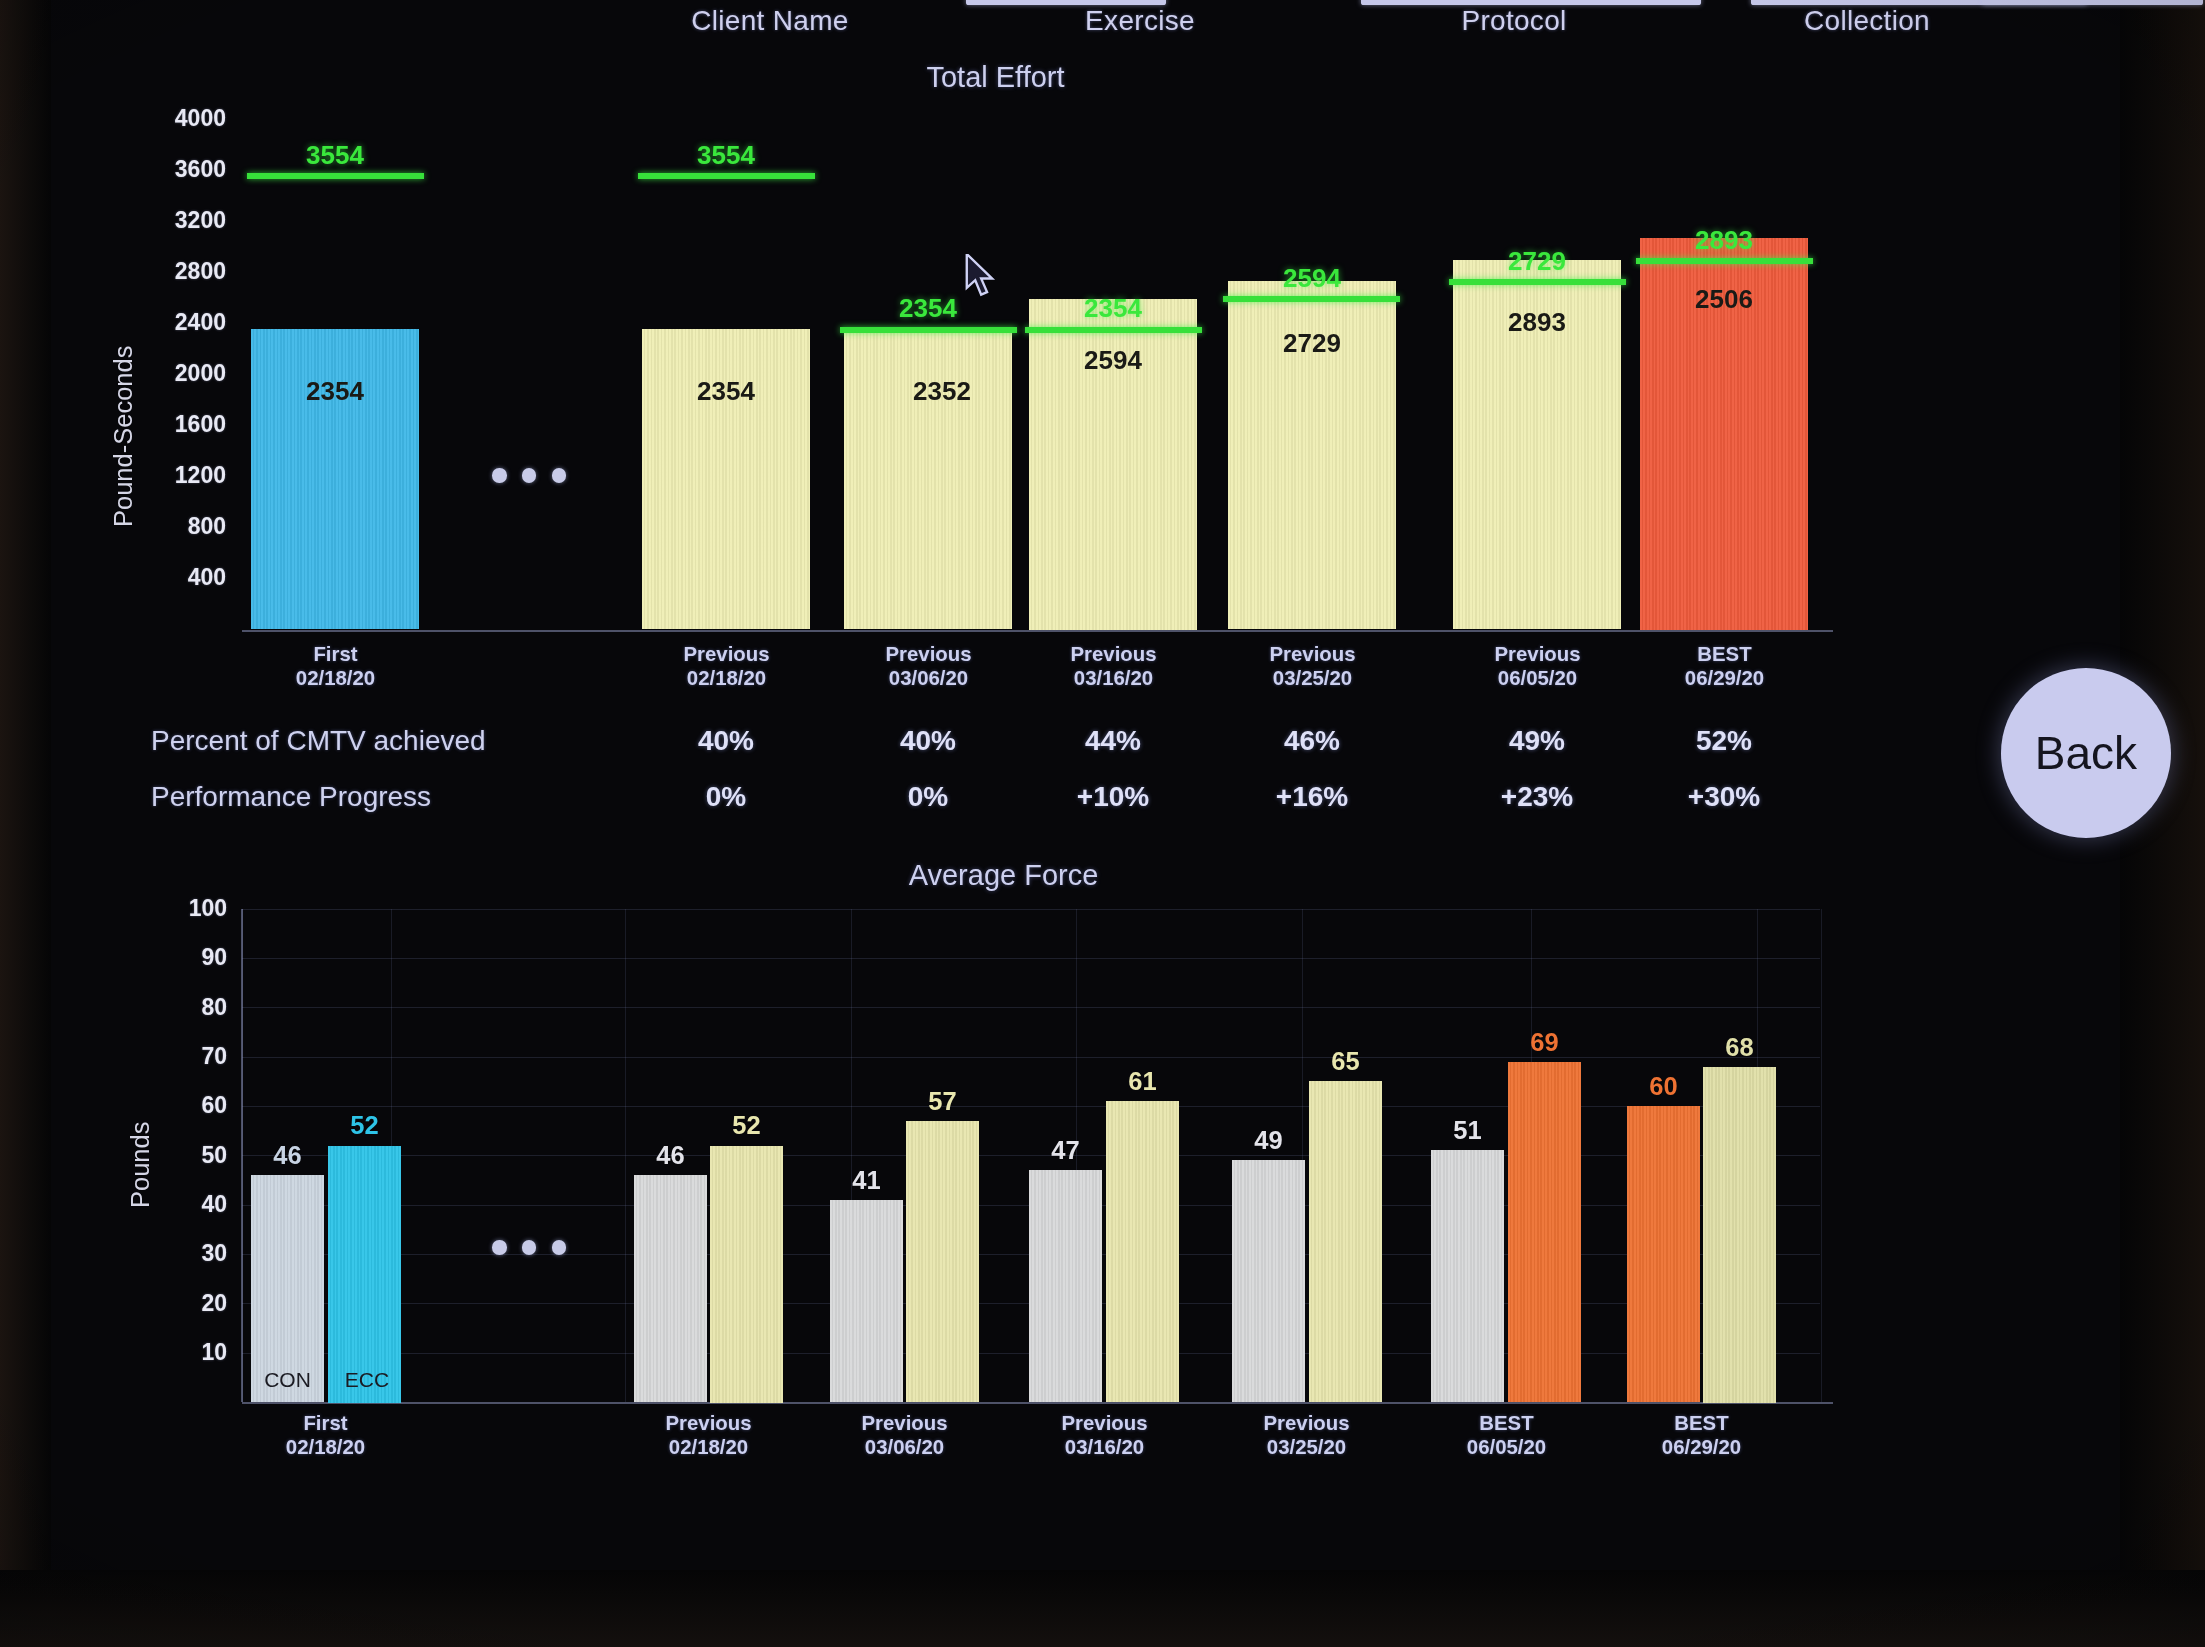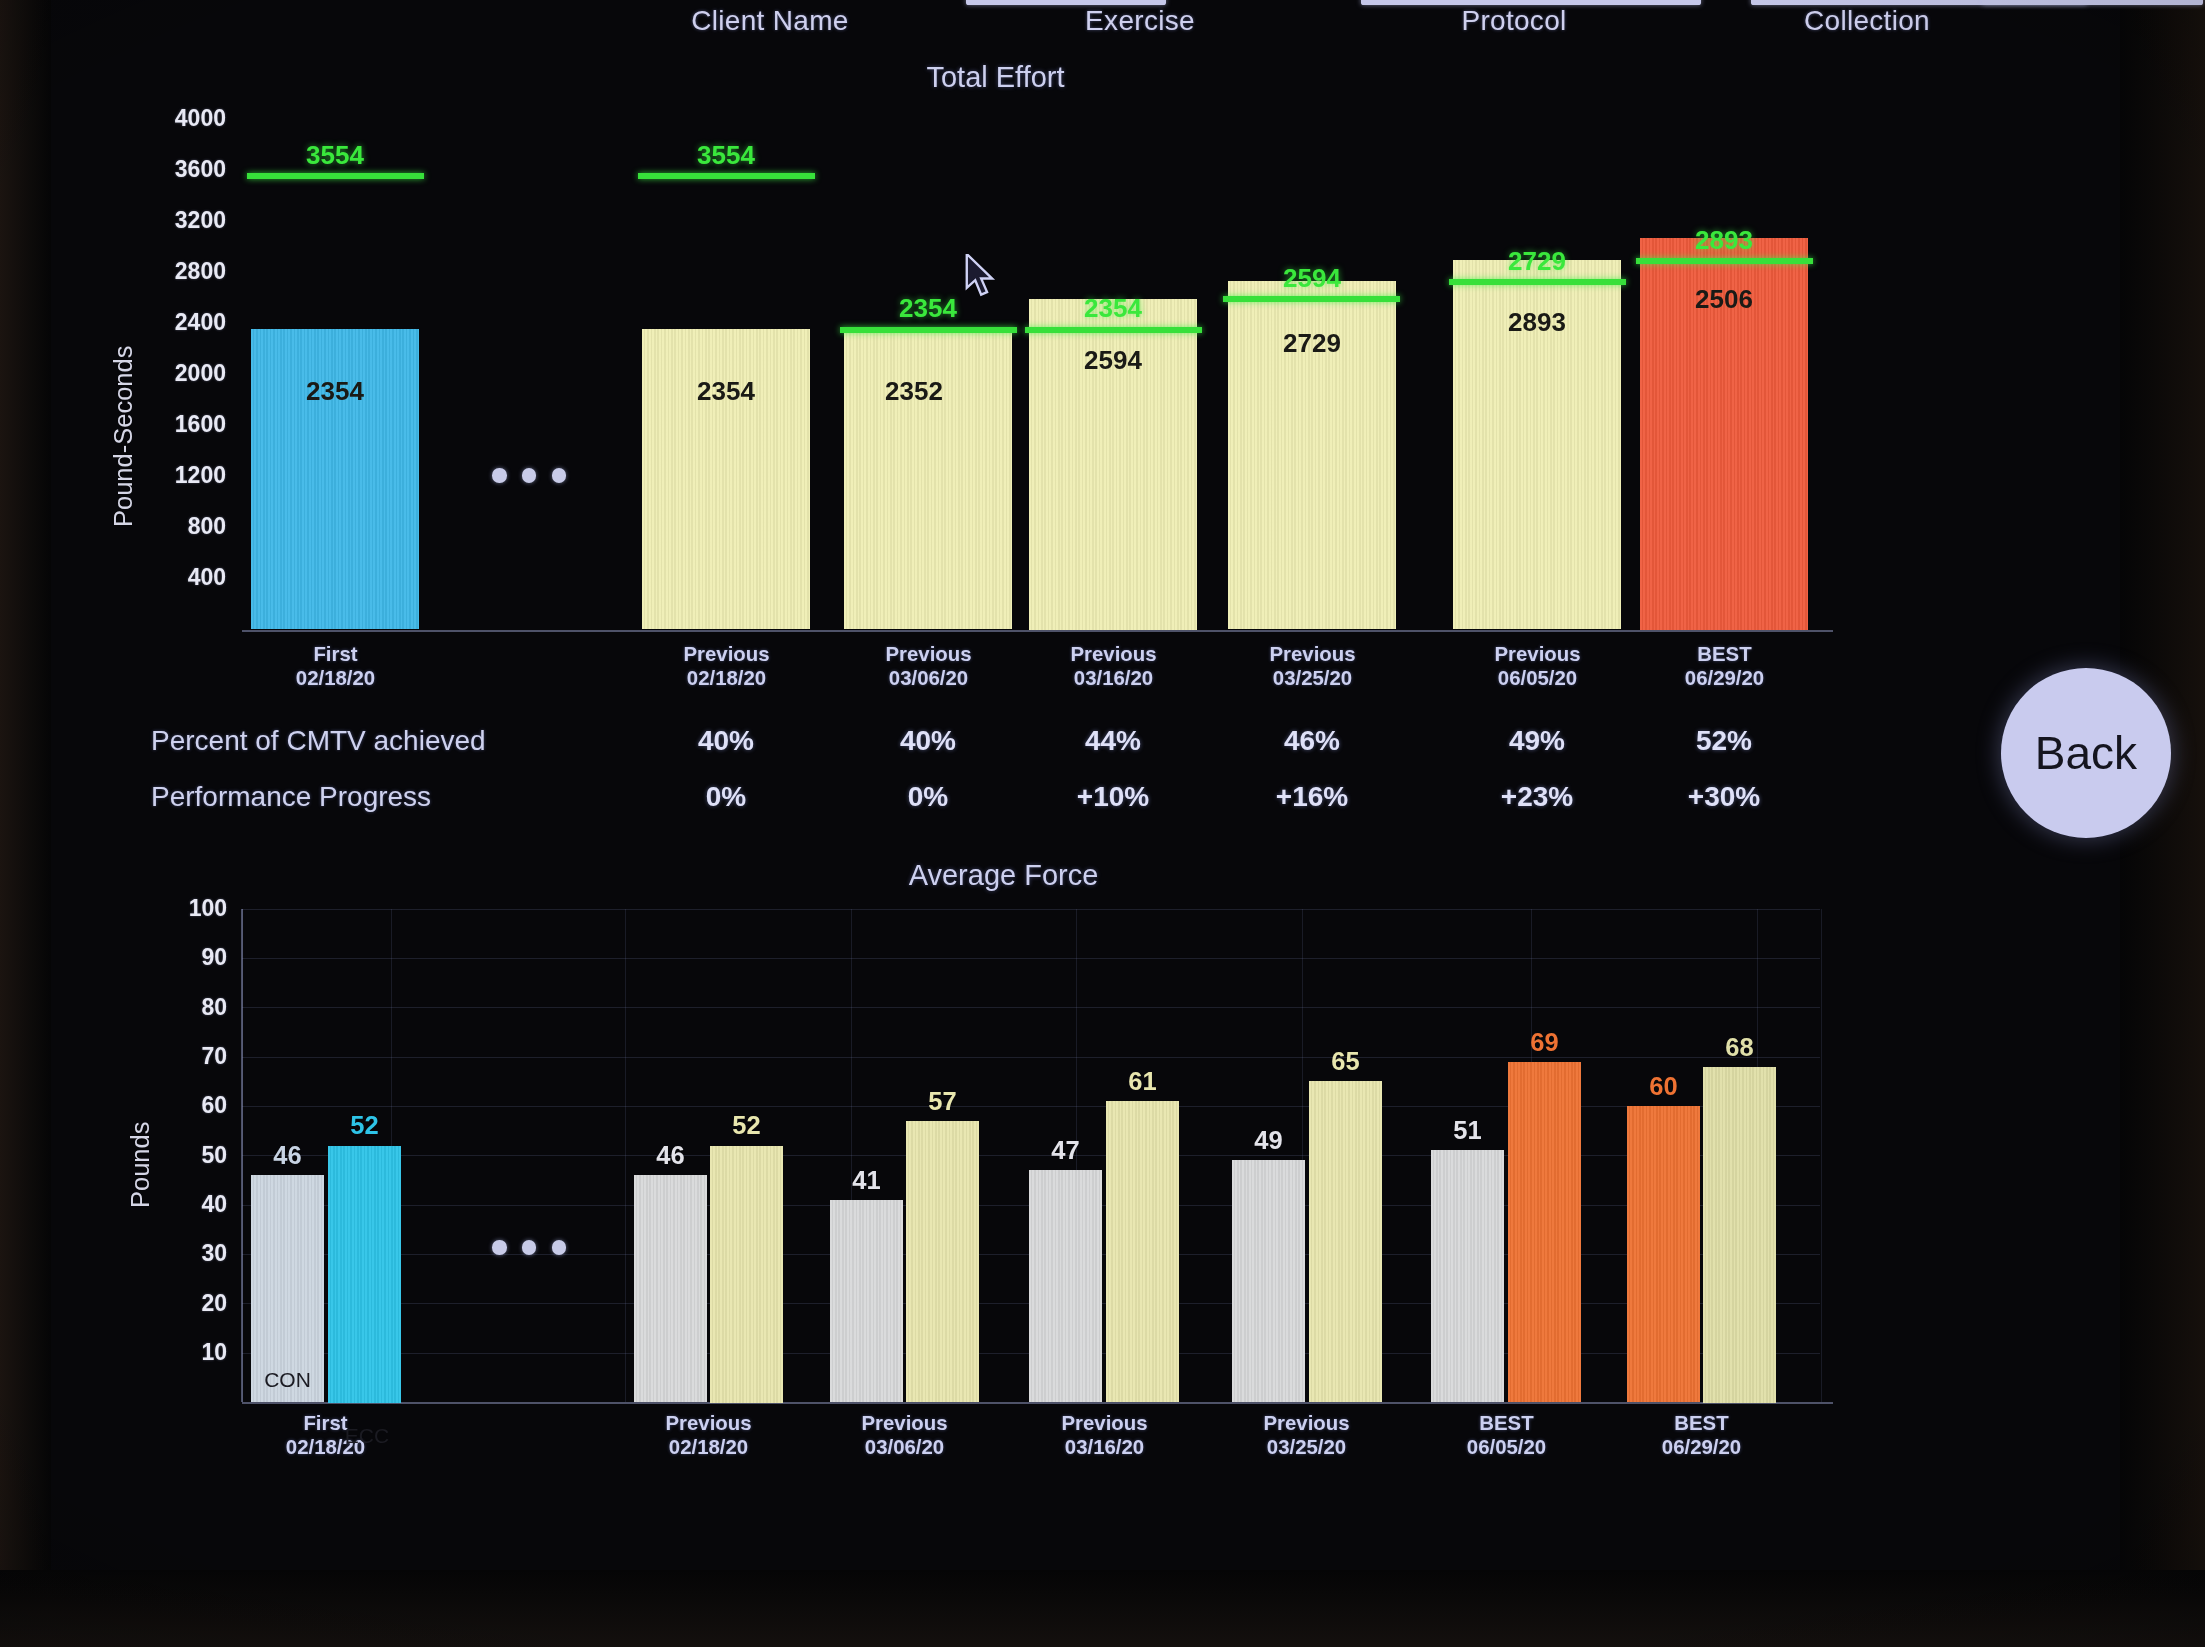--- a/index.html
+++ b/index.html
@@ -170,21 +170,21 @@
       <div class="ytick" style="left: 128px; width: 98px; top: 411px;">1600</div>
       <div class="ytick" style="left: 128px; width: 98px; top: 462px;">1200</div>
       <div class="ytick" style="left: 128px; width: 98px; top: 513px;">800</div>
       <div class="ytick" style="left: 128px; width: 98px; top: 564px;">400</div>
       <div class="axisline" style="left: 242px; width: 1591px; top: 630px; height: 1.7px;"></div>
       <div class="bar" style="left: 251px; width: 168px; height: 300px; top: 329px; background: rgb(63, 184, 232);"></div>
       <div class="bar-inner-label" style="left: 251px; width: 168px; top: 376px;">2354</div>
       <div class="bar" style="left: 642px; width: 168px; height: 300px; top: 329px; background: rgb(239, 238, 180);"></div>
       <div class="bar-inner-label" style="left: 642px; width: 168px; top: 376px;">2354</div>
       <div class="bar" style="left: 844px; width: 168px; height: 300px; top: 329px; background: rgb(239, 238, 180);"></div>
-      <div class="bar-inner-label" style="left: 844px; width: 140px; top: 376px;">2352</div>
+      <div class="bar-inner-label" style="left: 872px; width: 140px; top: 376px;">2352</div>
       <div class="bar" style="left: 1029px; width: 168px; height: 331px; top: 299px; background: rgb(239, 238, 180);"></div>
       <div class="bar-inner-label" style="left: 1029px; width: 168px; top: 345px;">2594</div>
       <div class="bar" style="left: 1228px; width: 168px; height: 348px; top: 281px; background: rgb(239, 238, 180);"></div>
       <div class="bar-inner-label" style="left: 1228px; width: 168px; top: 328px;">2729</div>
       <div class="bar" style="left: 1453px; width: 168px; height: 369px; top: 260px; background: rgb(239, 238, 180);"></div>
       <div class="bar-inner-label" style="left: 1453px; width: 168px; top: 307px;">2893</div>
       <div class="bar" style="left: 1640px; width: 168px; height: 392px; top: 238px; background: rgb(239, 91, 60);"></div>
       <div class="bar-inner-label" style="left: 1640px; width: 168px; top: 284px;">2506</div>
       <div class="target-line" style="left: 247px; width: 177px; top: 173px;"></div>
       <div class="target-label" style="left: 251px; width: 168px; top: 140px;">3554</div>
@@ -334,21 +334,21 @@
       </div>
       <div class="bar" style="left: 1627px; width: 73px; height: 296px; top: 1106px; background: rgb(238, 114, 51);"></div>
       <div class="bval" style="left: 1610px; width: 107px; top: 1072px; color: rgb(238, 114, 51);">60</div>
       <div class="bar" style="left: 1703px; width: 73px; height: 336px; top: 1067px; background: rgb(224, 223, 168);"></div>
       <div class="bval" style="left: 1686px; width: 107px; top: 1033px; color: rgb(224, 223, 168);">68</div>
       <div class="xlabel" style="left: 1584px; width: 235px; top: 1411px;">
         <div>BEST</div>
         <div>06/29/20</div>
       </div>
       <div class="conecc" style="left: 251px; width: 73px; top: 1368px;">CON</div>
-      <div class="conecc" style="left: 328px; width: 78px; top: 1424px;">ECC</div>
+      <div class="conecc" style="left: 328px; width: 78px; top: 1368px;">ECC</div>
       <div class="ellipsis-dots" style="left: 492px; top: 1240px;">
         <i></i>
         <i></i>
         <i></i>
       </div>
     </div>
 
   <div class="back-btn" style="left:2001px; top:668px;">
     <span>Back</span>
   </div>

